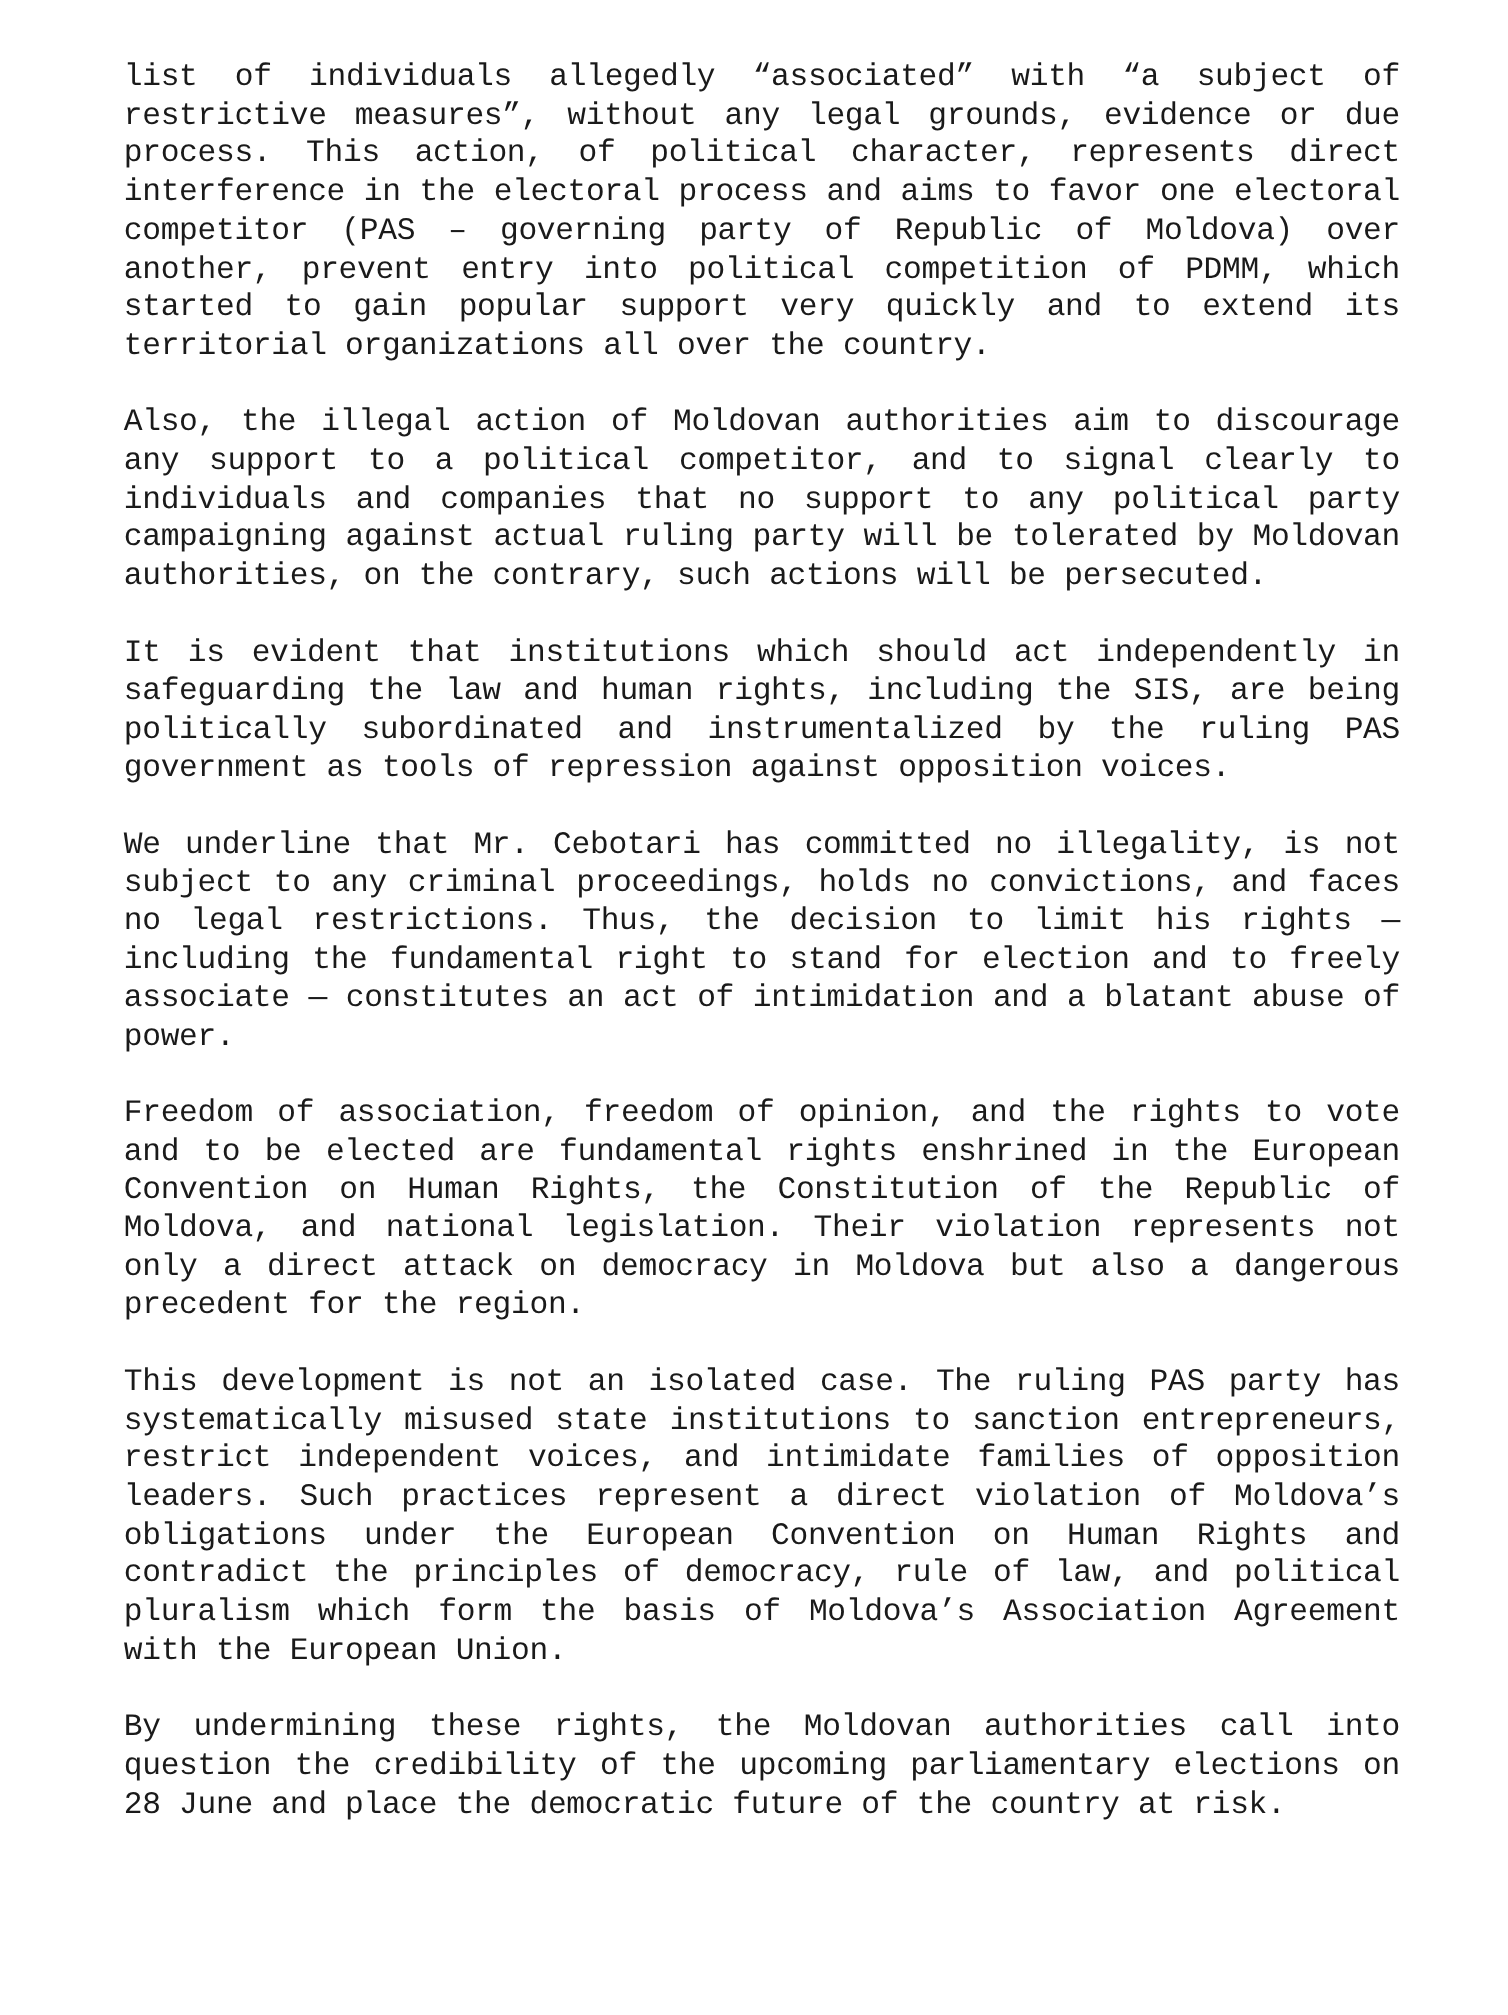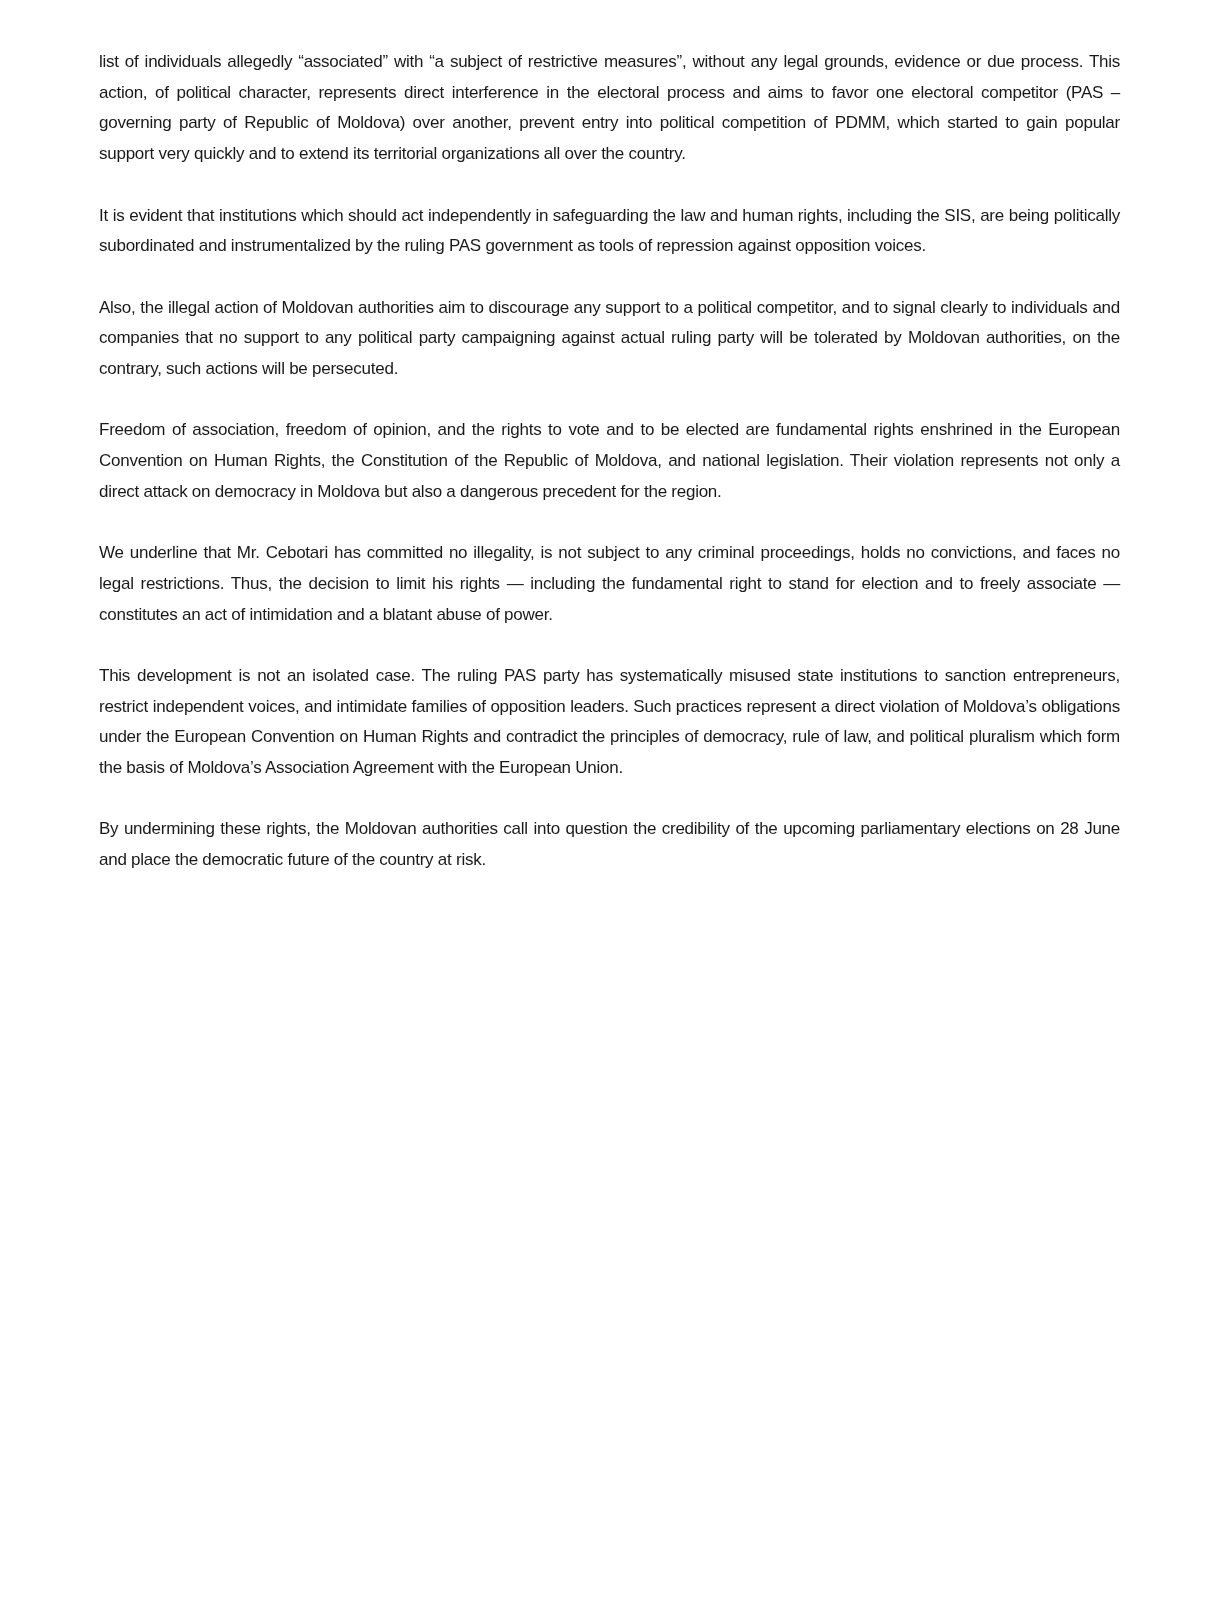--- a/index.html
+++ b/index.html
@@ -12,35 +12,35 @@
       height: 1612px;
       overflow: hidden;
       position: relative;
     }
     .page {
       position: absolute;
       left: 99px;
       top: 47px;
       width: 1021px;
       color: #1a1a1a;
-      font-family: Liberation Sans, sans-serif;
-      font-size: 17px;
+      font-family: Liberation Mono, monospace;
+      font-size: 25px;
       line-height: 30.7px;
       letter-spacing: -0.25px;
     }
     .para {
       margin: 0 0 30.7px 0;
       text-align: justify;
       text-align-last: left;
     }
   </style>
 </head>
 <body>
 
 <div class="page">
   <p class="para">list of individuals allegedly “associated” with “a subject of restrictive measures”, without any legal grounds, evidence or due process. This action, of political character, represents direct interference in the electoral process and aims to favor one electoral competitor (PAS – governing party of Republic of Moldova) over another, prevent entry into political competition of PDMM, which started to gain popular support very quickly and to extend its territorial organizations all over the country.</p>
+  <p class="para">Also, the illegal action of Moldovan authorities aim to discourage any support to a political competitor, and to signal clearly to individuals and companies that no support to any political party campaigning against actual ruling party will be tolerated by Moldovan authorities, on the contrary, such actions will be persecuted.</p>
   <p class="para">It is evident that institutions which should act independently in safeguarding the law and human rights, including the SIS, are being politically subordinated and instrumentalized by the ruling PAS government as tools of repression against opposition voices.</p>
-  <p class="para">Also, the illegal action of Moldovan authorities aim to discourage any support to a political competitor, and to signal clearly to individuals and companies that no support to any political party campaigning against actual ruling party will be tolerated by Moldovan authorities, on the contrary, such actions will be persecuted.</p>
+  <p class="para">We underline that Mr. Cebotari has committed no illegality, is not subject to any criminal proceedings, holds no convictions, and faces no legal restrictions. Thus, the decision to limit his rights — including the fundamental right to stand for election and to freely associate — constitutes an act of intimidation and a blatant abuse of power.</p>
   <p class="para">Freedom of association, freedom of opinion, and the rights to vote and to be elected are fundamental rights enshrined in the European Convention on Human Rights, the Constitution of the Republic of Moldova, and national legislation. Their violation represents not only a direct attack on democracy in Moldova but also a dangerous precedent for the region.</p>
-  <p class="para">We underline that Mr. Cebotari has committed no illegality, is not subject to any criminal proceedings, holds no convictions, and faces no legal restrictions. Thus, the decision to limit his rights — including the fundamental right to stand for election and to freely associate — constitutes an act of intimidation and a blatant abuse of power.</p>
   <p class="para">This development is not an isolated case. The ruling PAS party has systematically misused state institutions to sanction entrepreneurs, restrict independent voices, and intimidate families of opposition leaders. Such practices represent a direct violation of Moldova’s obligations under the European Convention on Human Rights and contradict the principles of democracy, rule of law, and political pluralism which form the basis of Moldova’s Association Agreement with the European Union.</p>
   <p class="para">By undermining these rights, the Moldovan authorities call into question the credibility of the upcoming parliamentary elections on 28 June and place the democratic future of the country at risk.</p>
 </div>
 
 </body></html>

